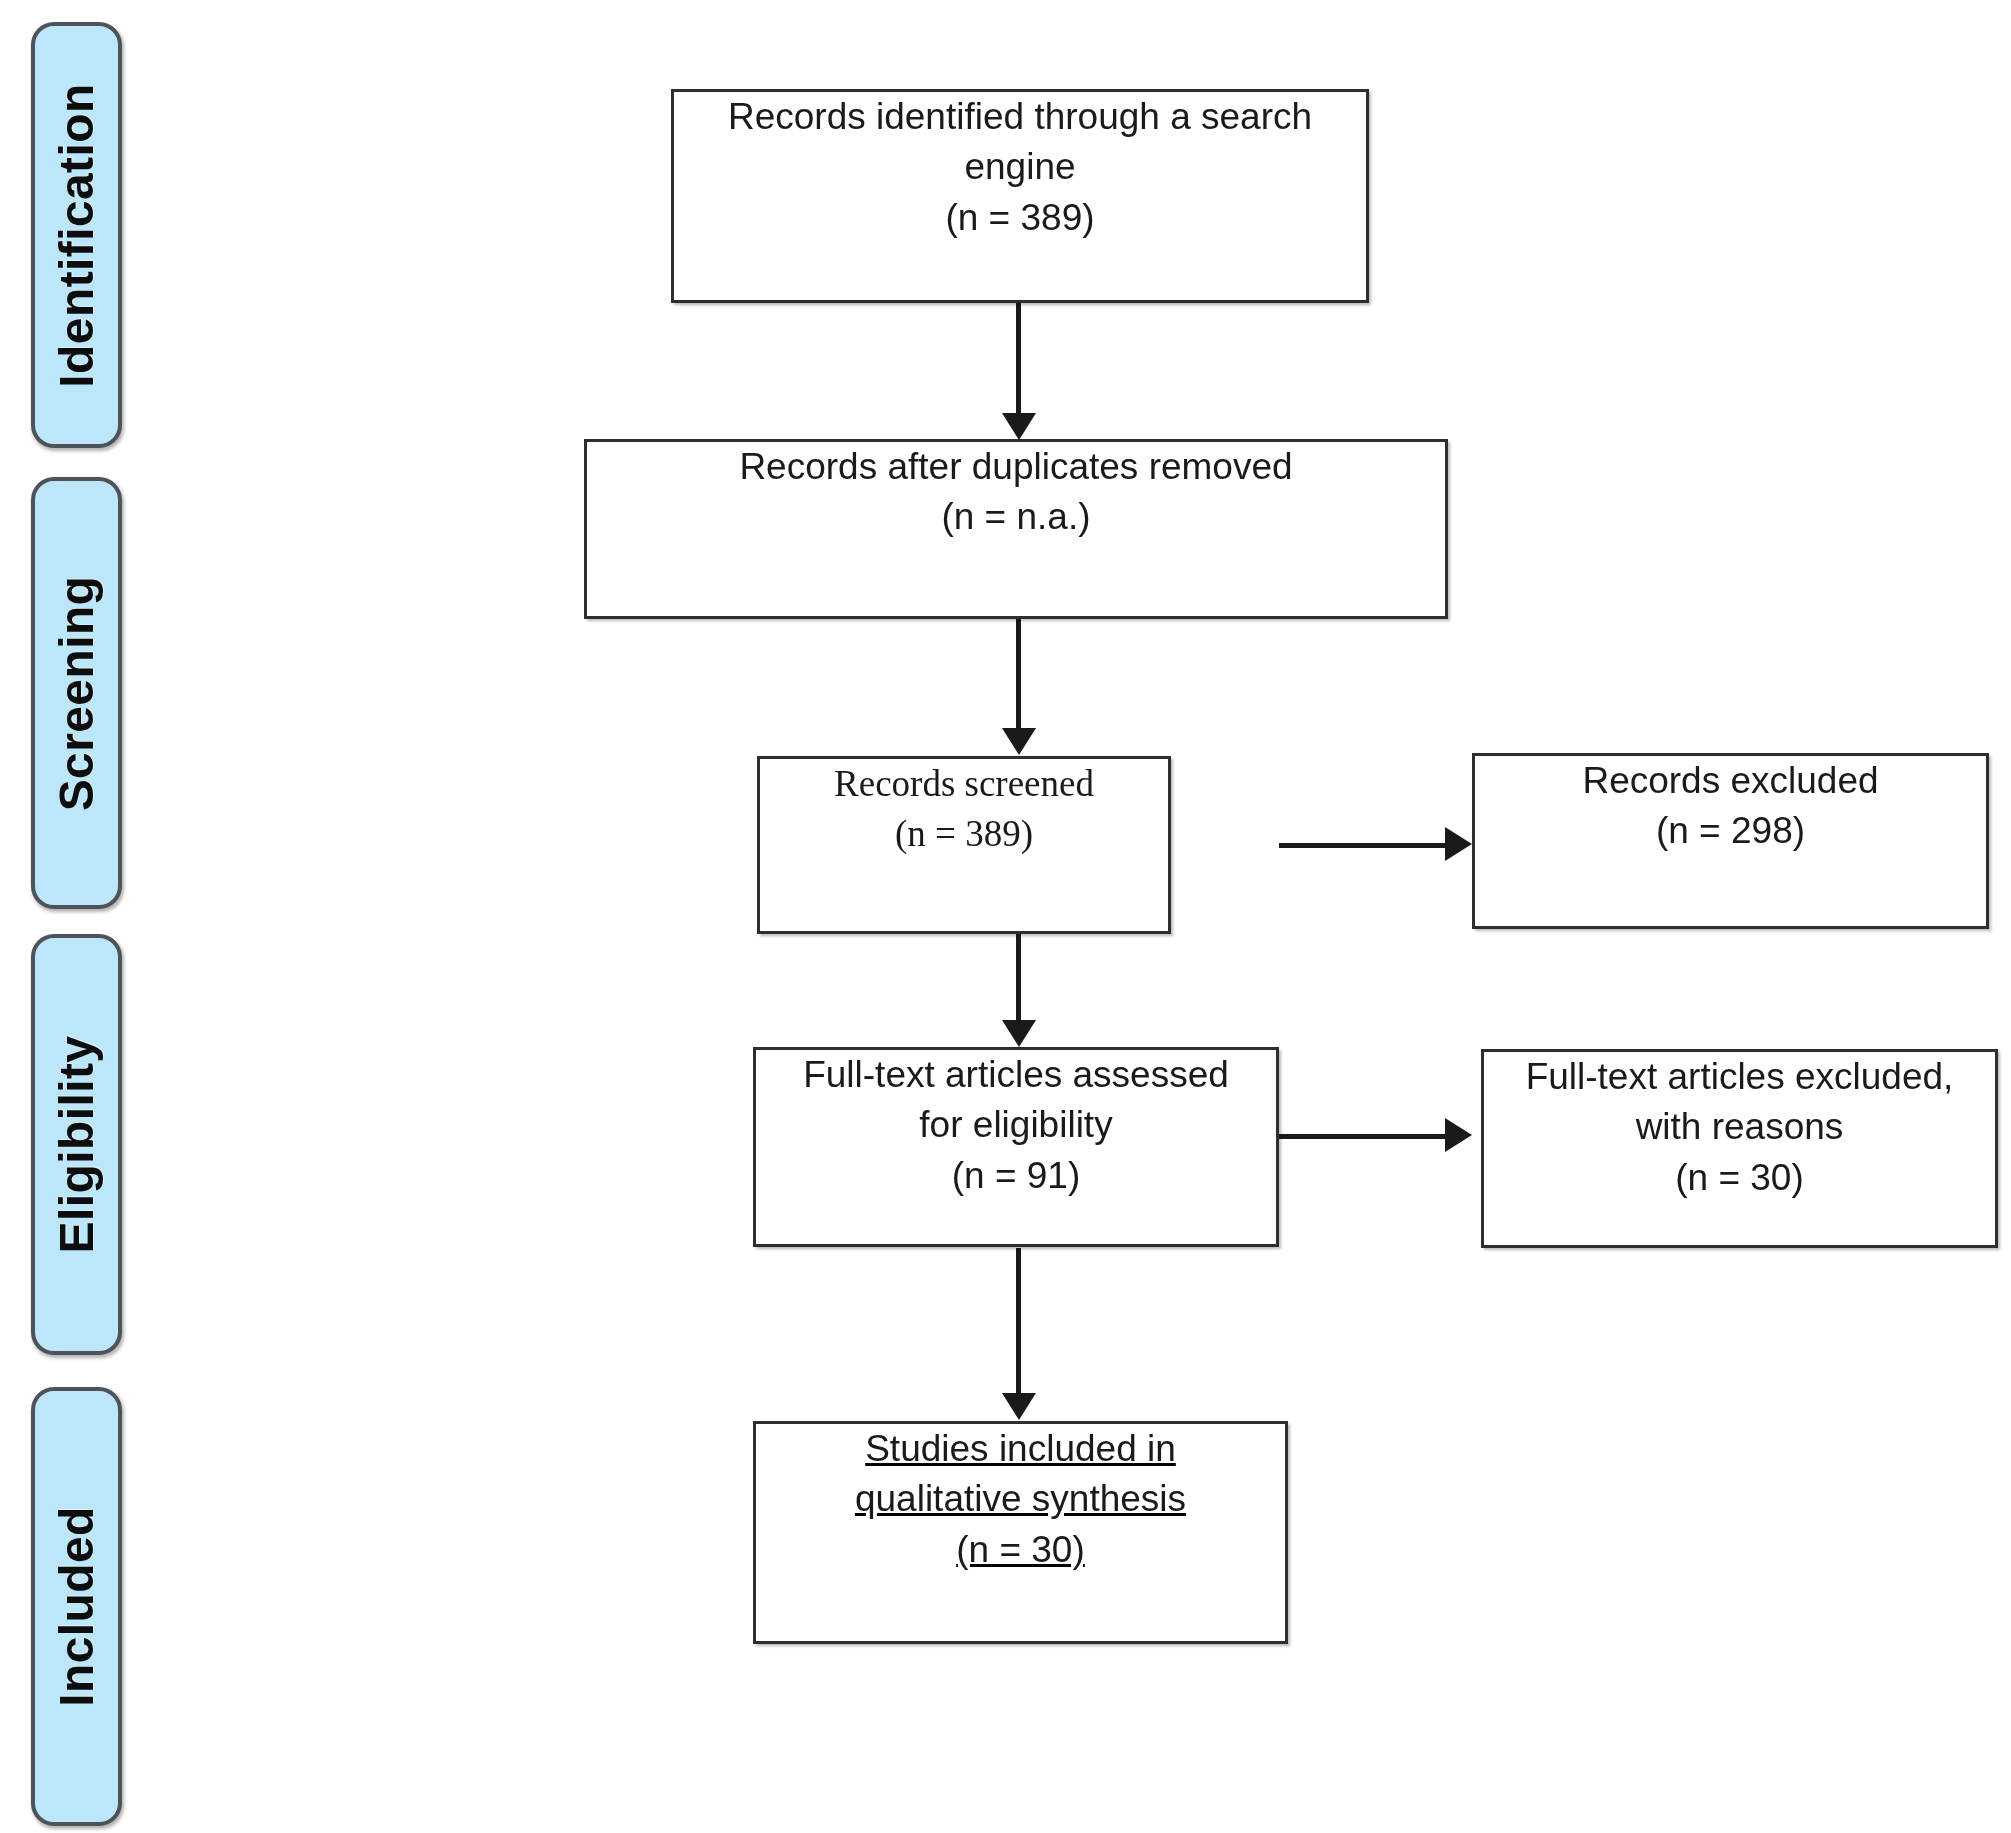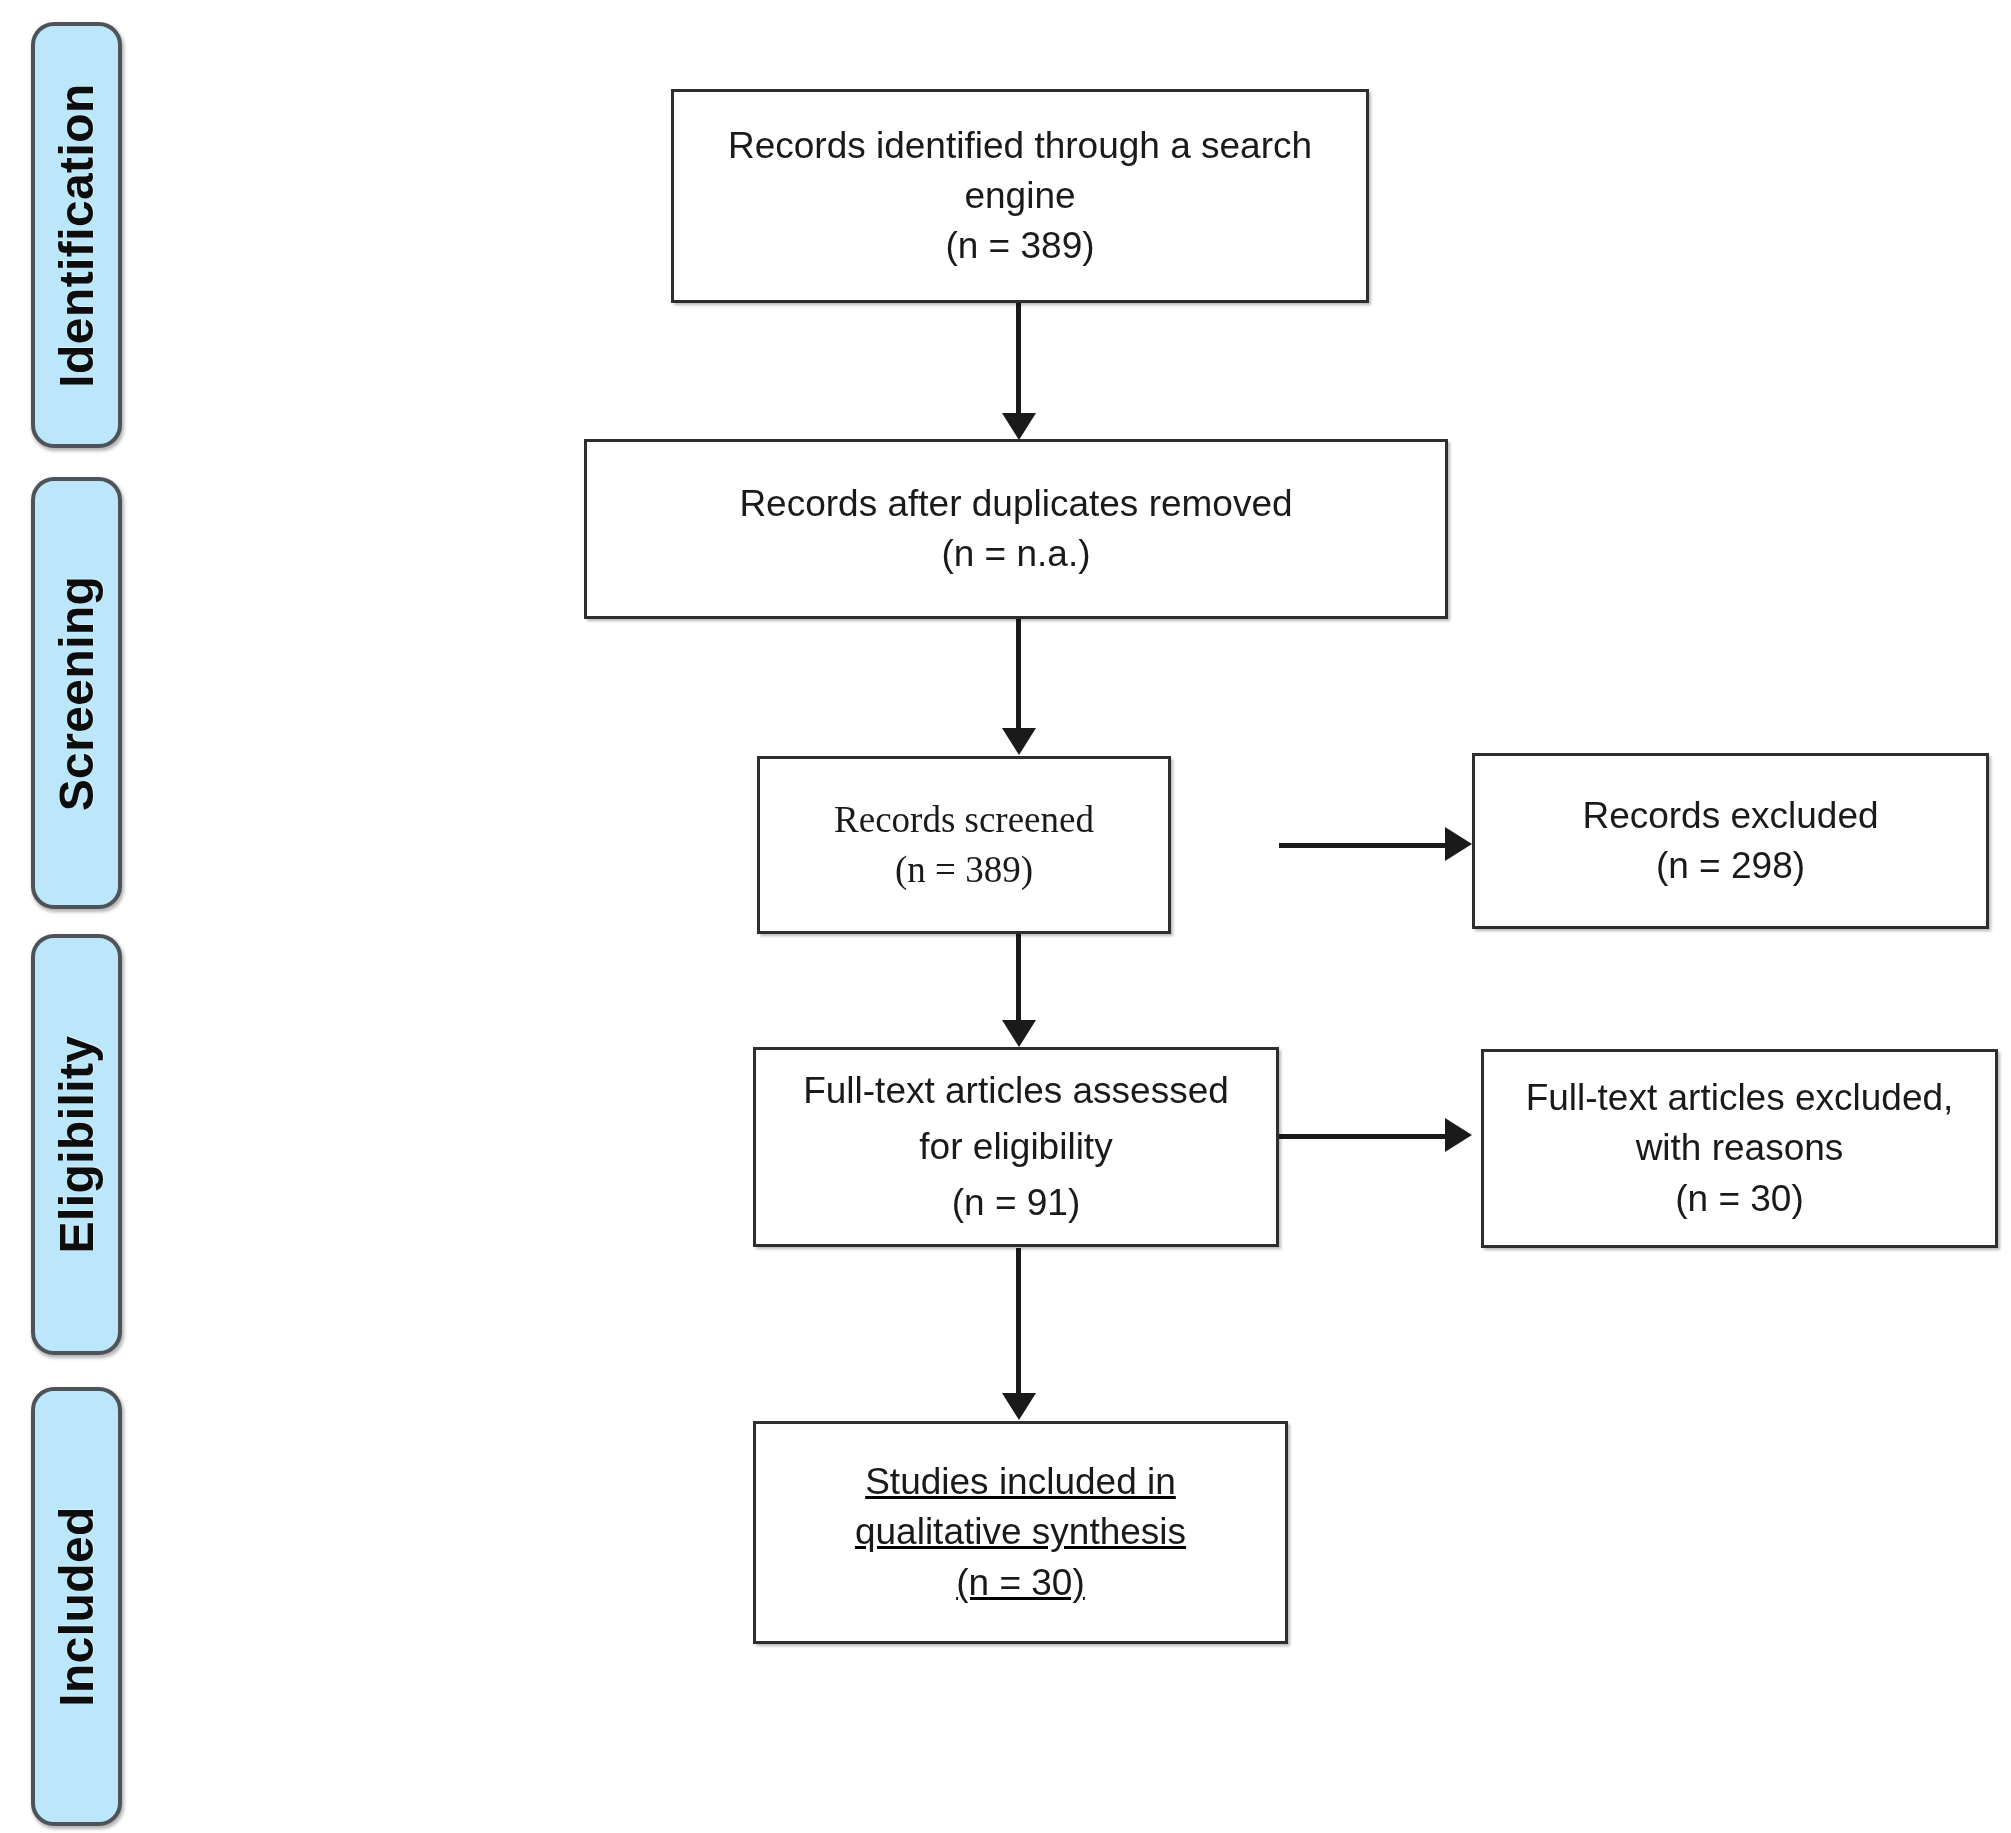--- a/index.html
+++ b/index.html
@@ -46,21 +46,21 @@
   
   .flow-box {
     position: absolute;
     box-sizing: border-box;
     background: #ffffff;
     border: 3.6px solid #2e2e2e;
     box-shadow: 2.7px 2.7px 2.7px rgba(0,0,0,0.28);
     display: flex;
     flex-direction: column;
     align-items: center;
-    justify-content: center;
+    justify-content: flex-start;
     text-align: center;
   }
   .flow-box .line {
     font-size: 37px;
     line-height: 1.36;
     color: #1a1a1a;
     white-space: nowrap;
   }
 
   
@@ -144,21 +144,21 @@
   <div class="flow-box" style="left:757px; top:756px; width:414px; height:178px;font-family:Liberation Serif, serif;">
     <div class="line">Records screened</div>
     <div class="line">(n = 389)</div>
   </div>
 
   <div class="flow-box" style="left:1472px; top:753px; width:517px; height:176px;">
     <div class="line">Records excluded</div>
     <div class="line">(n = 298)</div>
   </div>
 
-  <div class="flow-box" style="left:753px; top:1047px; width:526px; height:200px;gap:6px;">
+  <div class="flow-box" style="left:753px; top:1047px; width:526px; height:200px;">
     <div class="line">Full-text articles assessed</div>
     <div class="line">for eligibility</div>
     <div class="line">(n = 91)</div>
   </div>
 
   <div class="flow-box" style="left:1472px; top:1049px; width:517px; height:199px;margin-left:9px;">
     <div class="line">Full-text articles excluded,</div>
     <div class="line">with reasons</div>
     <div class="line">(n = 30)</div>
   </div>

